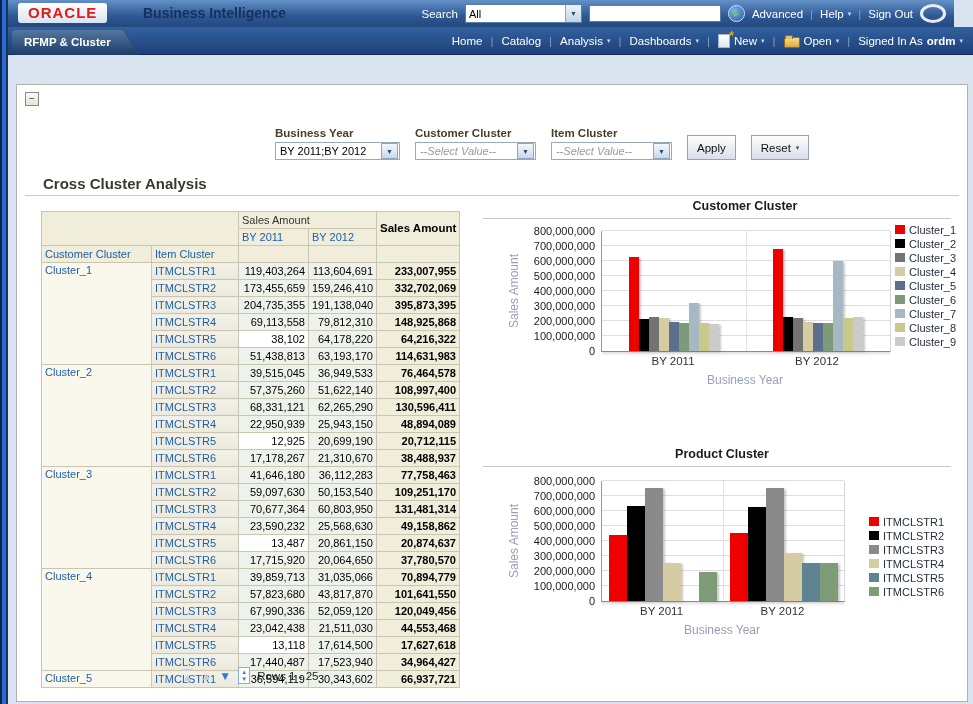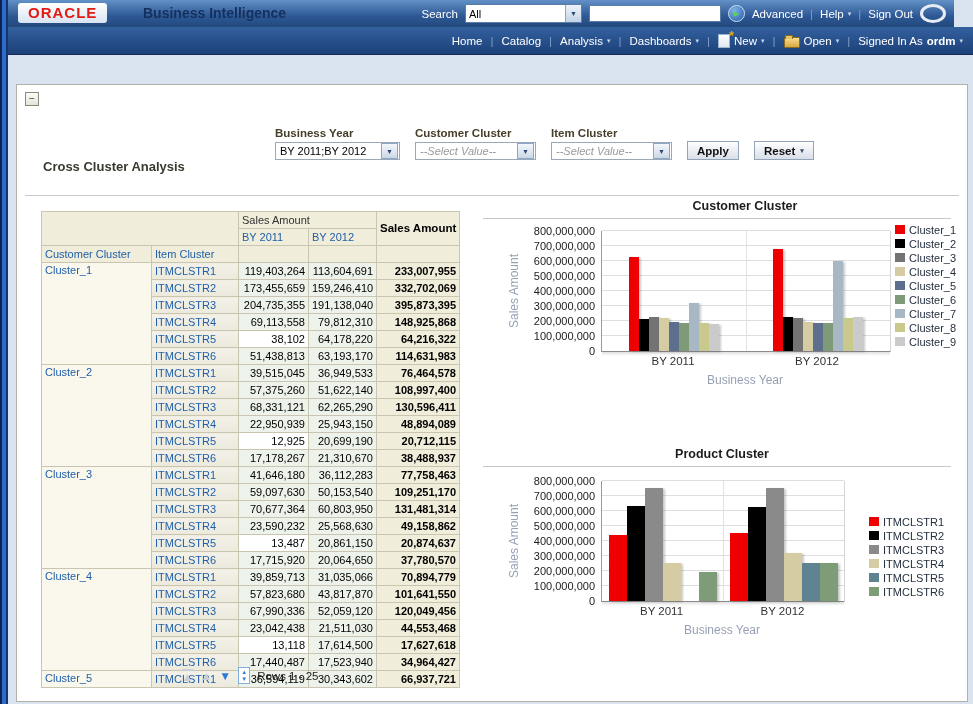--- a/index.html
+++ b/index.html
@@ -68,24 +68,24 @@
     background:linear-gradient(#fcfcf8,#e4e4da);display:flex;align-items:center;justify-content:center;
     font-size:10px;color:#333;line-height:1;cursor:pointer;}
   .filters{position:absolute;left:258px;top:42px;display:flex;align-items:flex-end;gap:15px;}
   .filter .flabel{display:block;font-size:11.5px;font-weight:bold;color:#453e28;margin-bottom:3px;}
   .combo{display:flex;height:18px;border:1px solid #9aa8b8;background:#fff;align-items:center;font-size:11px;box-sizing:border-box;}
   .combo .val{padding:0 4px;overflow:hidden;white-space:nowrap;}
   .combo.empty .val{color:#9a9a9a;font-style:italic;}
   .combo .dd{width:15px;height:14px;margin:0 1px;background:linear-gradient(#f4f7fb,#ccd8e8);
     border:1px solid #8ba6c6;color:#2c4a72;font-size:7px;display:flex;align-items:center;justify-content:center;cursor:pointer;}
   .w-by .val{width:96px;} .w-sel .val{width:92px;}
-  .btn{height:19px;padding:0 9px;border:1px solid #93a4ba;background:linear-gradient(#fefefe,#d9dfe9);
-    font-size:11.5px;color:#111;display:flex;align-items:center;gap:5px;cursor:pointer;font-weight:bold;}
+  .btn{height:25px;padding:0 9px;border:1px solid #93a4ba;background:linear-gradient(#fefefe,#d9dfe9);
+    font-size:11.5px;color:#111;display:flex;align-items:center;gap:5px;cursor:pointer;}
   .btn .bchev{font-size:7px;color:#44506a;}
-  .section-title{position:absolute;left:26px;top:74px;font-size:13px;font-weight:bold;color:#39392f;}
+  .section-title{position:absolute;left:26px;top:90px;font-size:15px;font-weight:bold;color:#39392f;}
   .section-rule{position:absolute;left:8px;top:110px;width:934px;border:none;border-top:1px solid #c9c9c9;margin:0;}
   
   table.xtab{position:absolute;left:24px;top:126px;border-collapse:collapse;table-layout:fixed;width:418px;font-size:11px;}
   .xtab th,.xtab td{border:1px solid #c9c5b0;padding:1px 3px;height:14px;line-height:13px;overflow:hidden;white-space:nowrap;}
   .xtab thead th{background:#f0edda;font-weight:normal;text-align:left;color:#333;}
   .xtab th.tot{font-weight:bold;text-align:center;color:#000;font-size:11.5px;vertical-align:middle;}
   .xtab th a,.xtab td.cluster a,.xtab td.item a{color:#1f5fa9;}
   .xtab td.cluster{background:#faf8ec;vertical-align:top;}
   .xtab td.item{background:linear-gradient(#f4f2e8,#eceadc);}
   .xtab td.num{background:#edf2ea;text-align:right;color:#000;}
@@ -144,20 +144,21 @@
         <a class="toplink">Help</a>
         <span class="chev">▾</span>
       </span>
       <span class="sep">|</span>
       <a class="toplink">Sign Out</a>
       <span class="oracle-o"></span>
     </div>
   </header>
 
   <nav class="navbar">
+    <div class="dash-tab">RFMP &amp; Cluster</div>
     <div class="nav-right">
       <a class="nav-item">Home</a>
       <span class="sep">|</span>
       <a class="nav-item">Catalog</a>
       <span class="sep">|</span>
       <span class="nav-item">
         <span>Analysis</span>
         <span class="nav-chev">▾</span>
       </span>
       <span class="sep">|</span>

